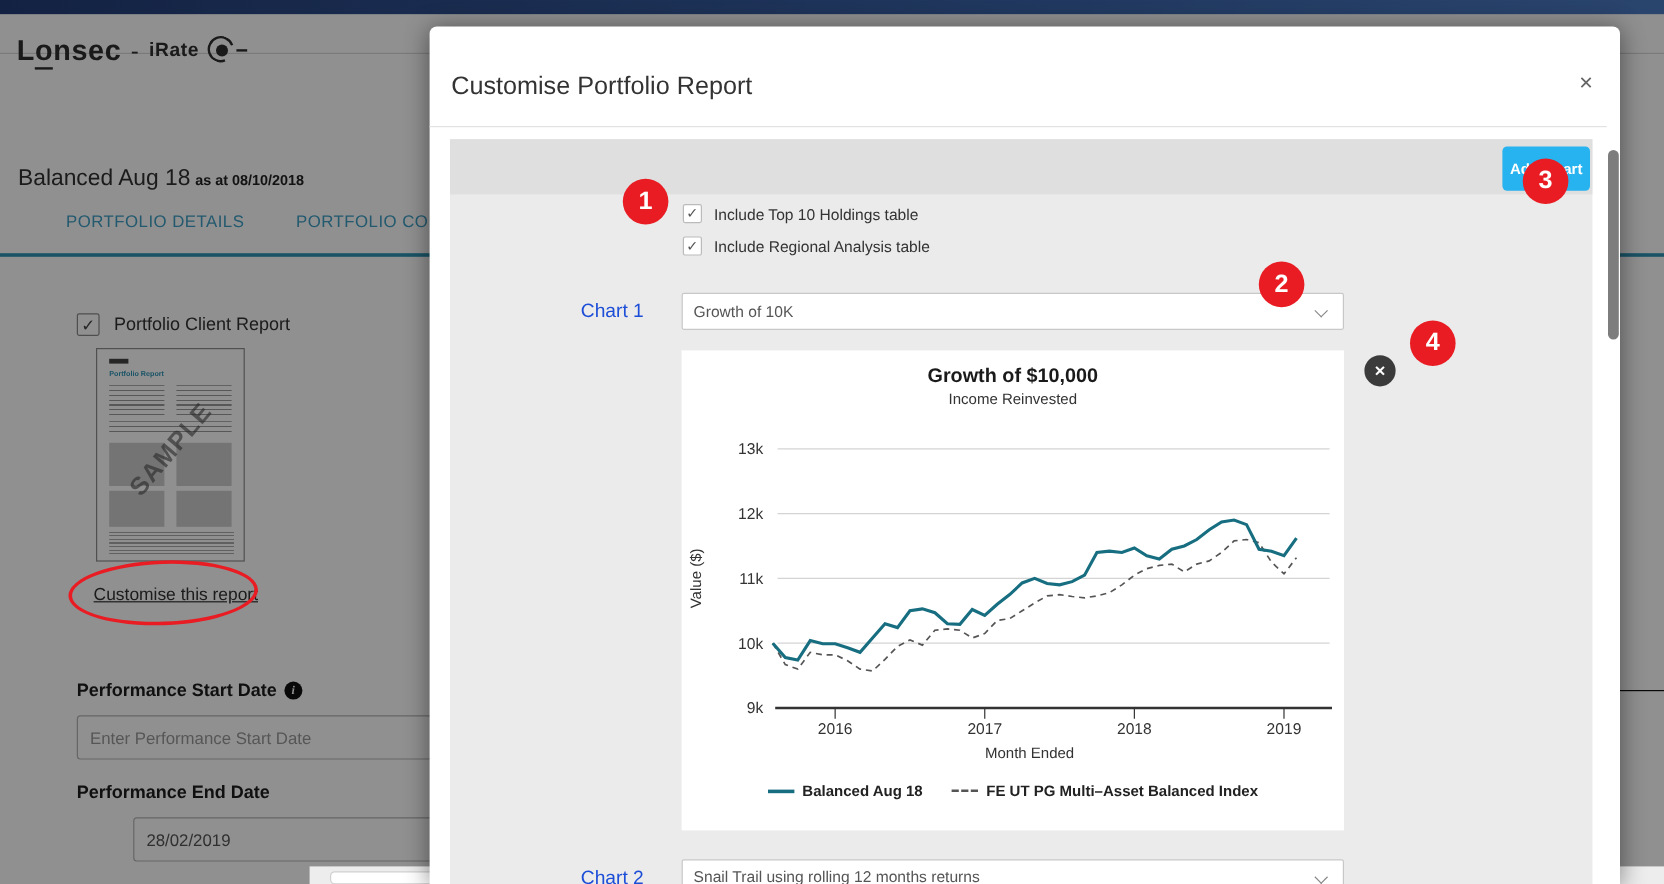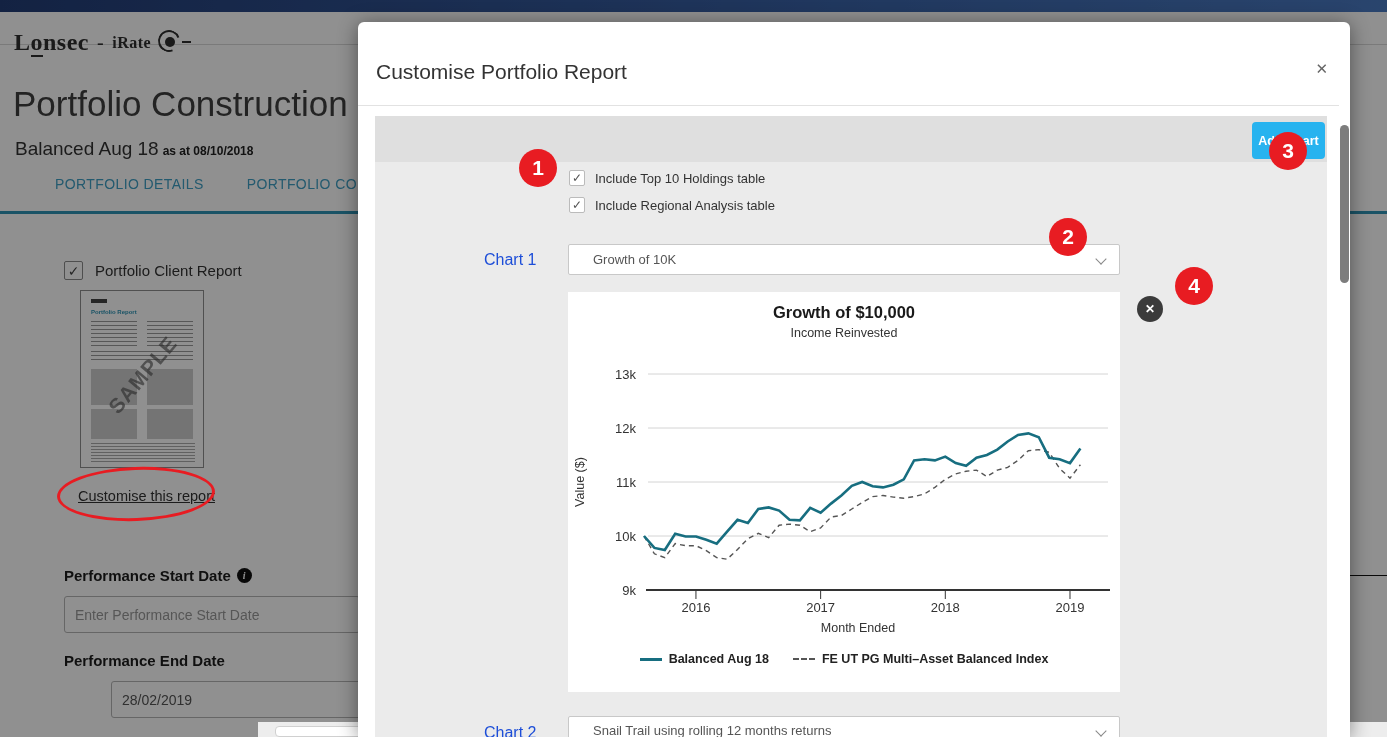--- a/index.html
+++ b/index.html
@@ -8,21 +8,21 @@
     position:relative; width:1387px; height:737px; overflow:hidden;
     font-family:"Liberation Sans", sans-serif; background:#fff;
   }
   
   .page { position:absolute; inset:0; background:#fff; z-index:0; }
   .topbar { position:absolute; left:0; top:0; width:1387px; height:12px;
     background:linear-gradient(90deg,#233d76 0%,#3a63a8 60%,#4a7ac2 100%); }
   .masthead { position:absolute; left:0; top:12px; width:1387px; height:33px;
     background:#fff; border-bottom:1px solid #d9d9d9; }
   .logo { position:absolute; left:14px; top:17px; display:flex; align-items:center; gap:7px;
-    color:#2e2e2e; font-size:24px; font-weight:bold; letter-spacing:0.5px;font-family:Liberation Serif, serif;}
+    color:#2e2e2e; font-size:24px; font-weight:bold; letter-spacing:0.5px;}
   .logo .lo-o { border-bottom:2px solid #2e2e2e; }
   .logo .sep { font-weight:normal; font-size:20px; margin:0 1px; }
   .logo .irate { font-weight:bold; font-size:16px; }
   .logo-icon { width:34px; height:26px; position:relative; }
   .logo-icon .ring { position:absolute; left:0; top:0; width:22px; height:22px;
     border:2px solid #2e2e2e; border-radius:50%; border-right-color:transparent; transform:rotate(25deg);}
   .logo-icon .pupil { position:absolute; left:7px; top:7px; width:10px; height:10px;
     background:#2e2e2e; border-radius:50%; }
   .logo-icon .dash { position:absolute; left:24px; top:11px; width:9px; height:2px; background:#2e2e2e; }
   .page-title { position:absolute; left:13px; top:84px; font-size:35px; color:#3f3f3f; }
@@ -81,21 +81,21 @@
   .btn-add { position:absolute; right:2px; top:6px; width:73px; height:37px; background:#27b3ef;
     border:none; border-radius:4px; color:#fff; font-size:12.5px; font-weight:bold; cursor:pointer;
     font-family:"Liberation Sans",sans-serif;}
   .m-cb-row { position:absolute; left:194px; display:flex; align-items:center; gap:10px; }
   .m-cbx { width:16px; height:16px; background:#fff; border:1px solid #bbb; border-radius:2px;
     display:flex; align-items:center; justify-content:center; color:#555; font-size:12px; }
   .m-cb-label { font-size:13px; color:#333; }
   .chart-label { position:absolute; left:109px; font-size:16px; color:#1d4ed8; }
   .sel { position:absolute; left:193px; width:552px; height:31px; background:#fff;
     border:1px solid #c8c8c8; border-radius:2px; display:flex; align-items:center; cursor:pointer; }
-  .sel .sel-text { font-size:13px; color:#555; padding-left:24px; }
+  .sel .sel-text { font-size:13px; color:#555; padding-left:9px; }
   .sel .chev { position:absolute; right:14px; top:10px; width:8px; height:8px;
     border-right:1.5px solid #888; border-bottom:1.5px solid #888; transform:rotate(45deg); }
   .chartbox { position:absolute; left:193px; top:176px; width:552px; height:400px; background:#fff; }
   .chart-close { position:absolute; left:762px; top:180px; width:26px; height:26px; border-radius:50%;
     background:#3b3b3b; color:#fff; font-size:12px; font-weight:bold; display:flex; align-items:center;
     justify-content:center; cursor:pointer; }
   .m-scroll-track { position:absolute; right:0px; top:40px; width:11px; height:675px; background:#fff; border-radius:5px;}
   .m-scroll-thumb { position:absolute; right:1px; top:63px; width:9px; height:158px; background:#7d7d7d; border-radius:5px; cursor:pointer;}
   svg text { font-family:"Liberation Sans",sans-serif; }
   .legend { position:absolute; left:0; top:360px; width:552px; display:flex; justify-content:center;
@@ -121,21 +121,20 @@
         <span>L<span class="lo-o">o</span>nsec</span>
         <span class="sep">-</span>
         <span class="irate">iRate</span>
         <span class="logo-icon">
           <span class="ring"></span>
             <span class="pupil"></span>
             <span class="dash"></span>
         </span>
       </div>
     </div>
-    <div class="page-title">Portfolio Construction</div>
     <div class="page-sub">
       <span>Balanced Aug 18</span><span class="asat">as at 08/10/2018</span>
     </div>
     <div class="tabs">
       <div class="tab">PORTFOLIO DETAILS</div>
       <div class="tab">PORTFOLIO COMPARISON</div>
     </div>
     <div class="tab-underline"></div>
 
     <div class="cb-row">

